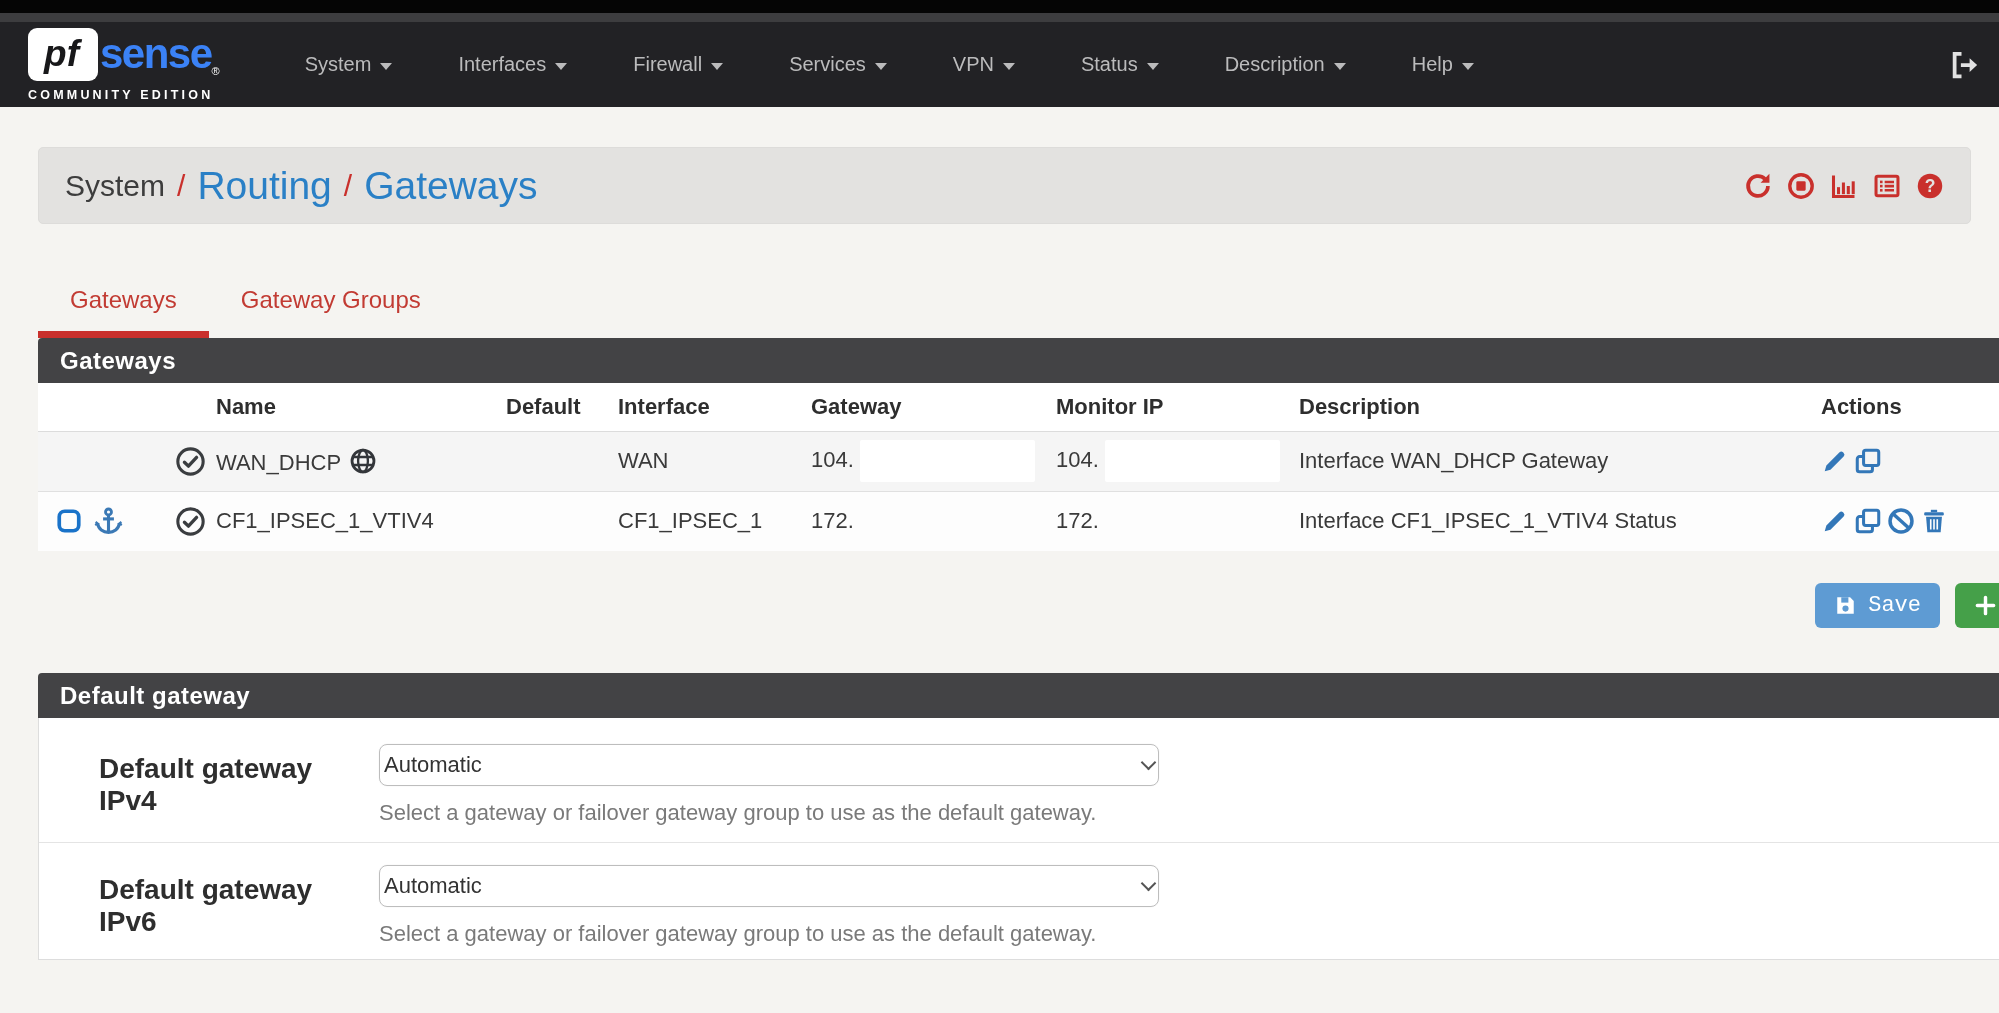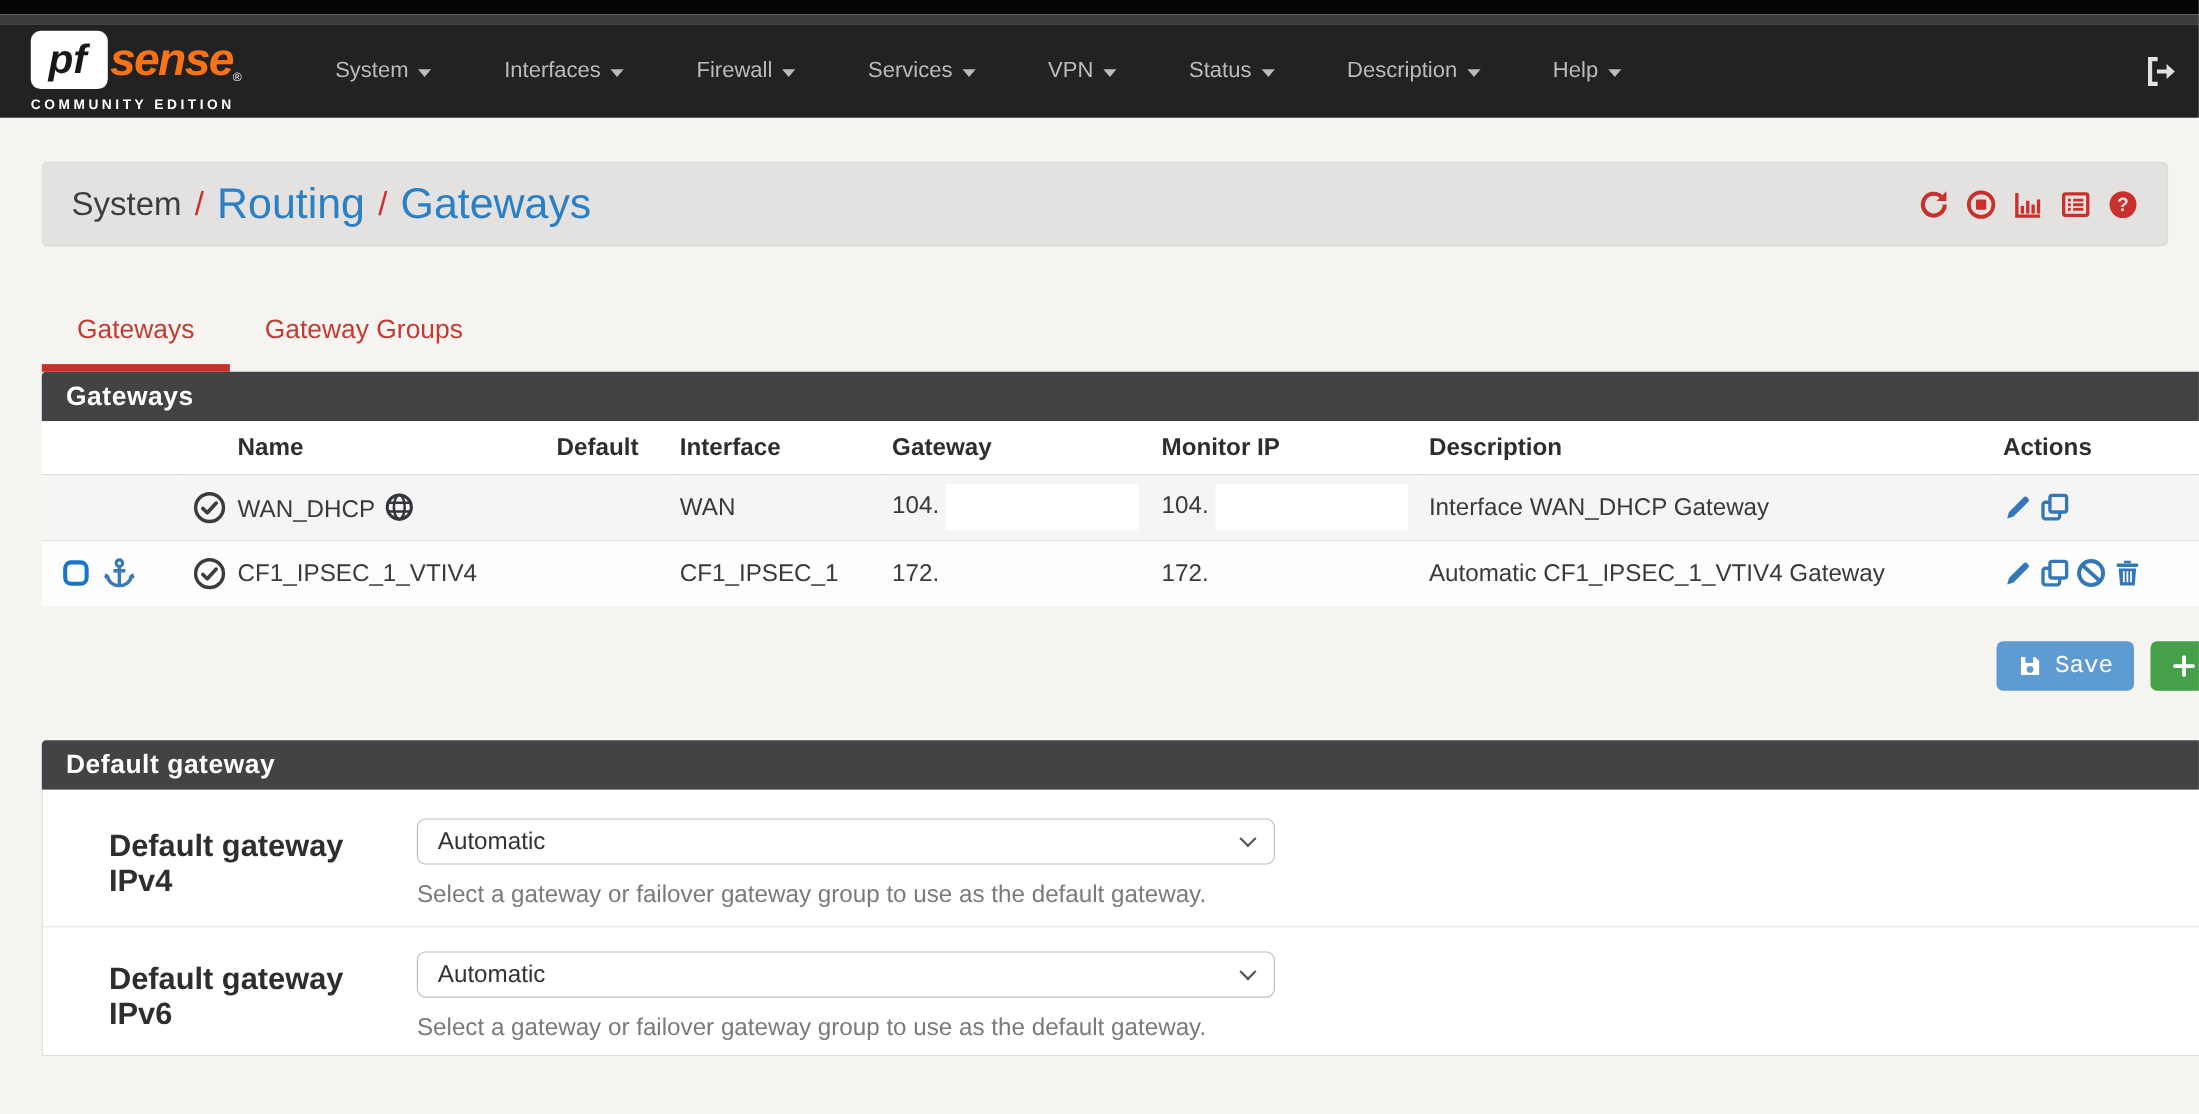--- a/index.html
+++ b/index.html
@@ -7,21 +7,21 @@
   body { background:#f5f4f1; font-family:"Liberation Sans", sans-serif; position:relative; }
 
   
   .strip-black { height:13px; background:#050505; }
   .strip-gray  { height:9px;  background:#3d3d3f; }
   .navbar { height:85px; background:#222225; display:flex; align-items:center; padding:0 28px; }
   .logo { display:flex; flex-direction:column; margin-right:52px; cursor:pointer; }
   .logo-main { display:flex; align-items:center; }
   .pf-box { background:#fff; border-radius:9px; width:70px; height:53px; display:flex; align-items:center; justify-content:center;
             font-style:italic; font-weight:bold; font-size:37px; color:#18181a; padding-right:3px; }
-  .sense { color:#f97316; font-weight:bold; font-size:42px; letter-spacing:-1.5px; line-height:1; margin-left:2px;font-style:italic; }
+  .sense { color:#3b82f6; font-weight:bold; font-size:42px; letter-spacing:-1.5px; line-height:1; margin-left:2px; }
   .reg { color:#fff; font-size:11px; align-self:flex-end; margin-bottom:4px; }
   .logo-sub { color:#fff; font-size:12.5px; font-weight:bold; letter-spacing:3.2px; margin-top:7px; white-space:nowrap; }
   .nav-items { display:flex; list-style:none; }
   .nav-item { color:#bbbbbc; font-size:20px; padding:0 33px; display:flex; align-items:center; gap:9px; cursor:pointer; white-space:nowrap; }
   .caret { width:0; height:0; border-left:6px solid transparent; border-right:6px solid transparent; border-top:7px solid #bbbbbc; margin-top:3px; }
   .logout { margin-left:auto; margin-right:-8px; color:#e2e2e2; cursor:pointer; display:flex; }
 
   
   .crumb-bar { margin:40px 28px 0 38px; height:77px; background:#e3e2e0; border:1px solid #dddcda; border-radius:5px;
                display:flex; align-items:center; padding:0 26px; }
@@ -71,21 +71,21 @@
   .btn-save { background:#5e9bd3;font-family:Liberation Mono, monospace; }
   .btn-add { background:#45a049; min-width:125px; }
 
   
   .panel.second { margin-top:45px; }
   .form-row { display:flex; padding:26px 0 16px; }
   .form-row + .form-row { border-top:1px solid #e4e4e4; padding-top:22px; padding-bottom:12px; }
   .form-label { width:294px; padding-left:60px; padding-top:9px; font-size:28px; font-weight:bold; color:#2e2e2e; }
   .form-field { margin-left:46px; }
   .select-box { width:780px; height:42px; border:1px solid #bdbdbd; border-radius:8px; background:#fff;
-                display:flex; align-items:center; justify-content:space-between; padding:0 18px; font-size:22px; color:#333;
+                display:flex; align-items:center; justify-content:space-between; padding:0 4px; font-size:22px; color:#333;
                 cursor:pointer; box-shadow:0 0 0 1px rgba(0,0,0,0.015); }
   .chev { width:11px; height:11px; border-right:2px solid #555; border-bottom:2px solid #555; transform:rotate(45deg); margin-top:-6px; }
   .help-text { margin-top:14px; font-size:22px; color:#7a7a7a; }
 </style>
 </head>
 <body>
 
 <div class="strip-black"></div>
 <div class="strip-gray"></div>
 
@@ -284,21 +284,21 @@
                 <circle cx="12" cy="12" r="9.8" fill="none" stroke="currentColor" stroke-width="2.4"></circle>
                 <path d="M7.3 12.6l3.1 3 6.3-6.8" fill="none" stroke="currentColor" stroke-width="2.6" stroke-linecap="round" stroke-linejoin="round"></path>
               </svg>
           </span>
         </td>
         <td><span>CF1_IPSEC_1_VTIV4</span></td>
         <td></td>
         <td><span>CF1_IPSEC_1</span></td>
         <td><span>172.</span></td>
         <td><span>172.</span></td>
-        <td><span>Automatic CF1_IPSEC_1_VTIV4 Gateway</span></td>
+        <td><span>Interface CF1_IPSEC_1_VTIV4 Status</span></td>
         <td>
           <span class="act-icons">
             <span class="aicon">
                 <svg viewBox="0 0 24 24">
                   <path d="M3.2 20.8l1.4-4.9L15.9 4.6a2.1 2.1 0 0 1 3 0l.5.5a2.1 2.1 0 0 1 0 3L8.1 19.4z" fill="currentColor"></path>
                 </svg>
               </span>
             <span class="aicon">
                 <svg viewBox="0 0 24 24">
                   <rect x="8.2" y="2.8" width="13" height="13" rx="1.8" fill="none" stroke="currentColor" stroke-width="2.6"></rect>

